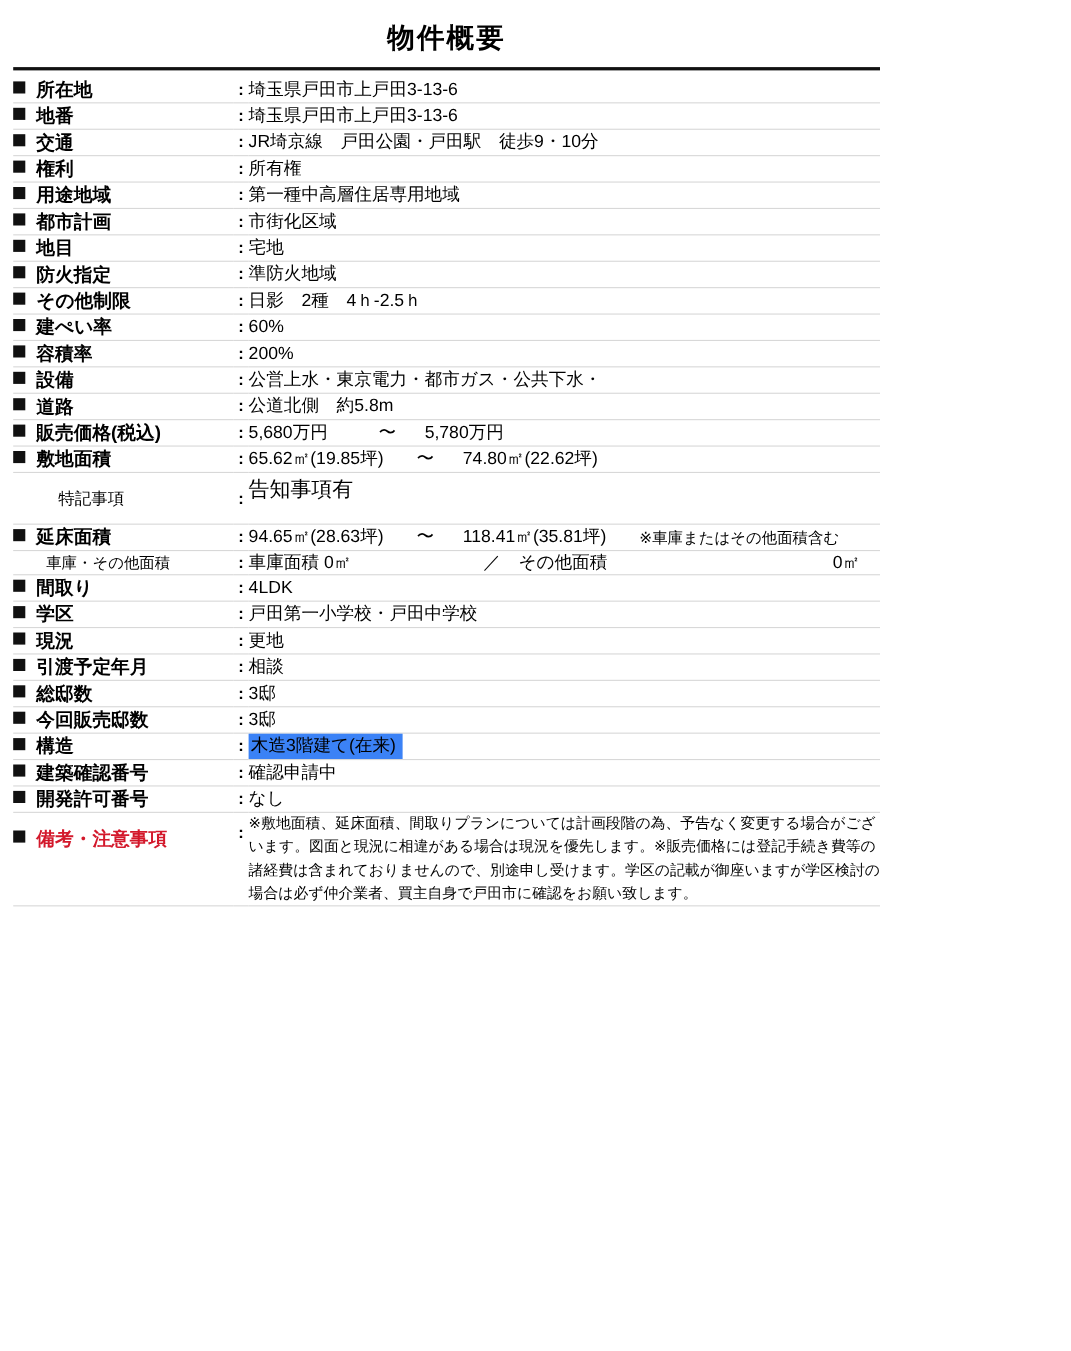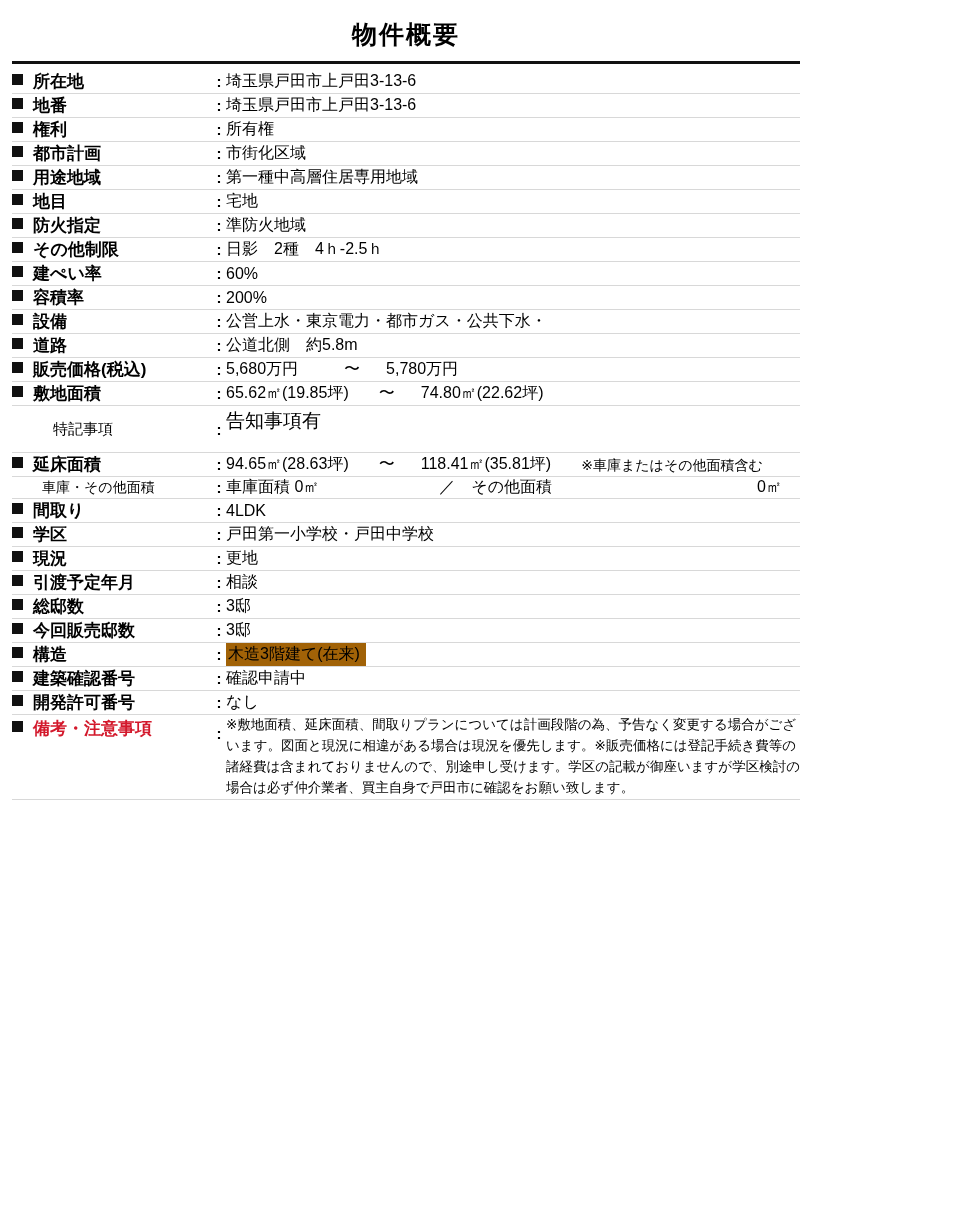--- a/index.html
+++ b/index.html
@@ -87,21 +87,21 @@
   }
   .seg {
     white-space: nowrap;
   }
   .seg-gap-1 { margin-left: 26px; }
   .seg-gap-2 { margin-left: 30px; }
   .seg-gap-3 { margin-left: 46px; }
   .seg-right { margin-left: auto; margin-right: 18px; }
   .seg-slash { margin-left: 120px; margin-right: 16px; }
   .highlight {
-    background: #a16207;
+    background: #3b82f6;
     display: inline-block;
     padding: 1px 6px 1px 2px;
   }
   .note-label {
     color: #d3182b;
     font-weight: bold;
     font-size: 17px;
   }
   .note-text {
     font-size: 13.5px;
@@ -131,33 +131,38 @@
         <td class="label"><span class="bullet"></span><span>所在地</span></td>
         <td class="colon">:</td>
         <td class="value">埼玉県戸田市上戸田3-13-6</td>
       </tr>
       <tr>
         <td class="label"><span class="bullet"></span><span>地番</span></td>
         <td class="colon">:</td>
         <td class="value">埼玉県戸田市上戸田3-13-6</td>
       </tr>
       <tr>
+        <td class="label"><span class="bullet"></span><span>交通</span></td>
+        <td class="colon">:</td>
+        <td class="value">JR埼京線　戸田公園・戸田駅　徒歩9・10分</td>
+      </tr>
+      <tr>
         <td class="label"><span class="bullet"></span><span>権利</span></td>
         <td class="colon">:</td>
         <td class="value">所有権</td>
       </tr>
       <tr>
+        <td class="label"><span class="bullet"></span><span>用途地域</span></td>
+        <td class="colon">:</td>
+        <td class="value v-small">第一種中高層住居専用地域</td>
+      </tr>
+      <tr>
         <td class="label"><span class="bullet"></span><span>都市計画</span></td>
         <td class="colon">:</td>
         <td class="value">市街化区域</td>
-      </tr>
-      <tr>
-        <td class="label"><span class="bullet"></span><span>用途地域</span></td>
-        <td class="colon">:</td>
-        <td class="value v-small">第一種中高層住居専用地域</td>
       </tr>
       <tr>
         <td class="label"><span class="bullet"></span><span>地目</span></td>
         <td class="colon">:</td>
         <td class="value">宅地</td>
       </tr>
       <tr>
         <td class="label"><span class="bullet"></span><span>防火指定</span></td>
         <td class="colon">:</td>
         <td class="value">準防火地域</td>
@@ -290,21 +295,21 @@
         <td class="colon">:</td>
         <td class="value">確認申請中</td>
       </tr>
       <tr>
         <td class="label"><span class="bullet"></span><span>開発許可番号</span></td>
         <td class="colon">:</td>
         <td class="value">なし</td>
       </tr>
 
       <tr class="last">
-        <td class="label" style="vertical-align: top; padding-top: 2px;">
+        <td class="label" style="vertical-align: top; padding-top: 12px;">
           <span class="bullet"></span><span class="note-label">備考・注意事項</span>
         </td>
         <td class="colon" style="vertical-align: top; padding-top: 10px;">:</td>
         <td class="note-text">※敷地面積、延床面積、間取りプランについては計画段階の為、予告なく変更する場合がございます。図面と現況に相違がある場合は現況を優先します。※販売価格には登記手続き費等の諸経費は含まれておりませんので、別途申し受けます。学区の記載が御座いますが学区検討の場合は必ず仲介業者、買主自身で戸田市に確認をお願い致します。</td>
       </tr>
 
     </tbody>
   </table>
 
 </div>

